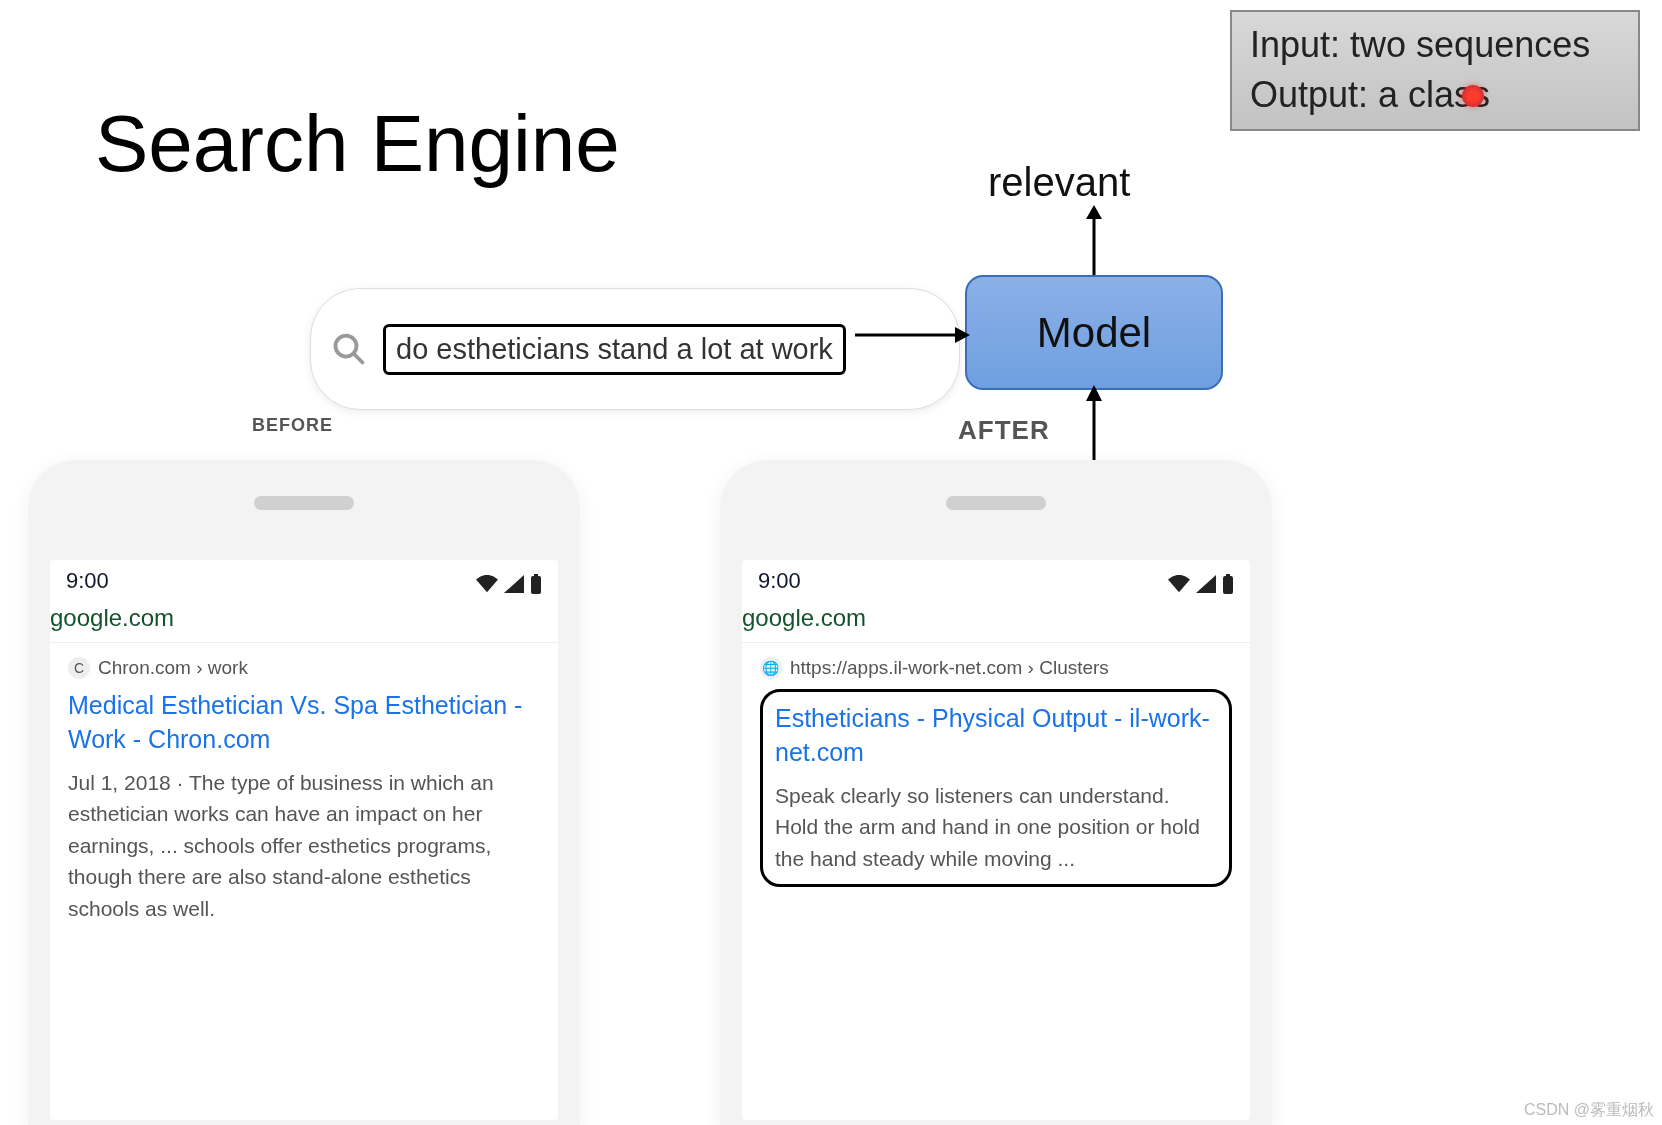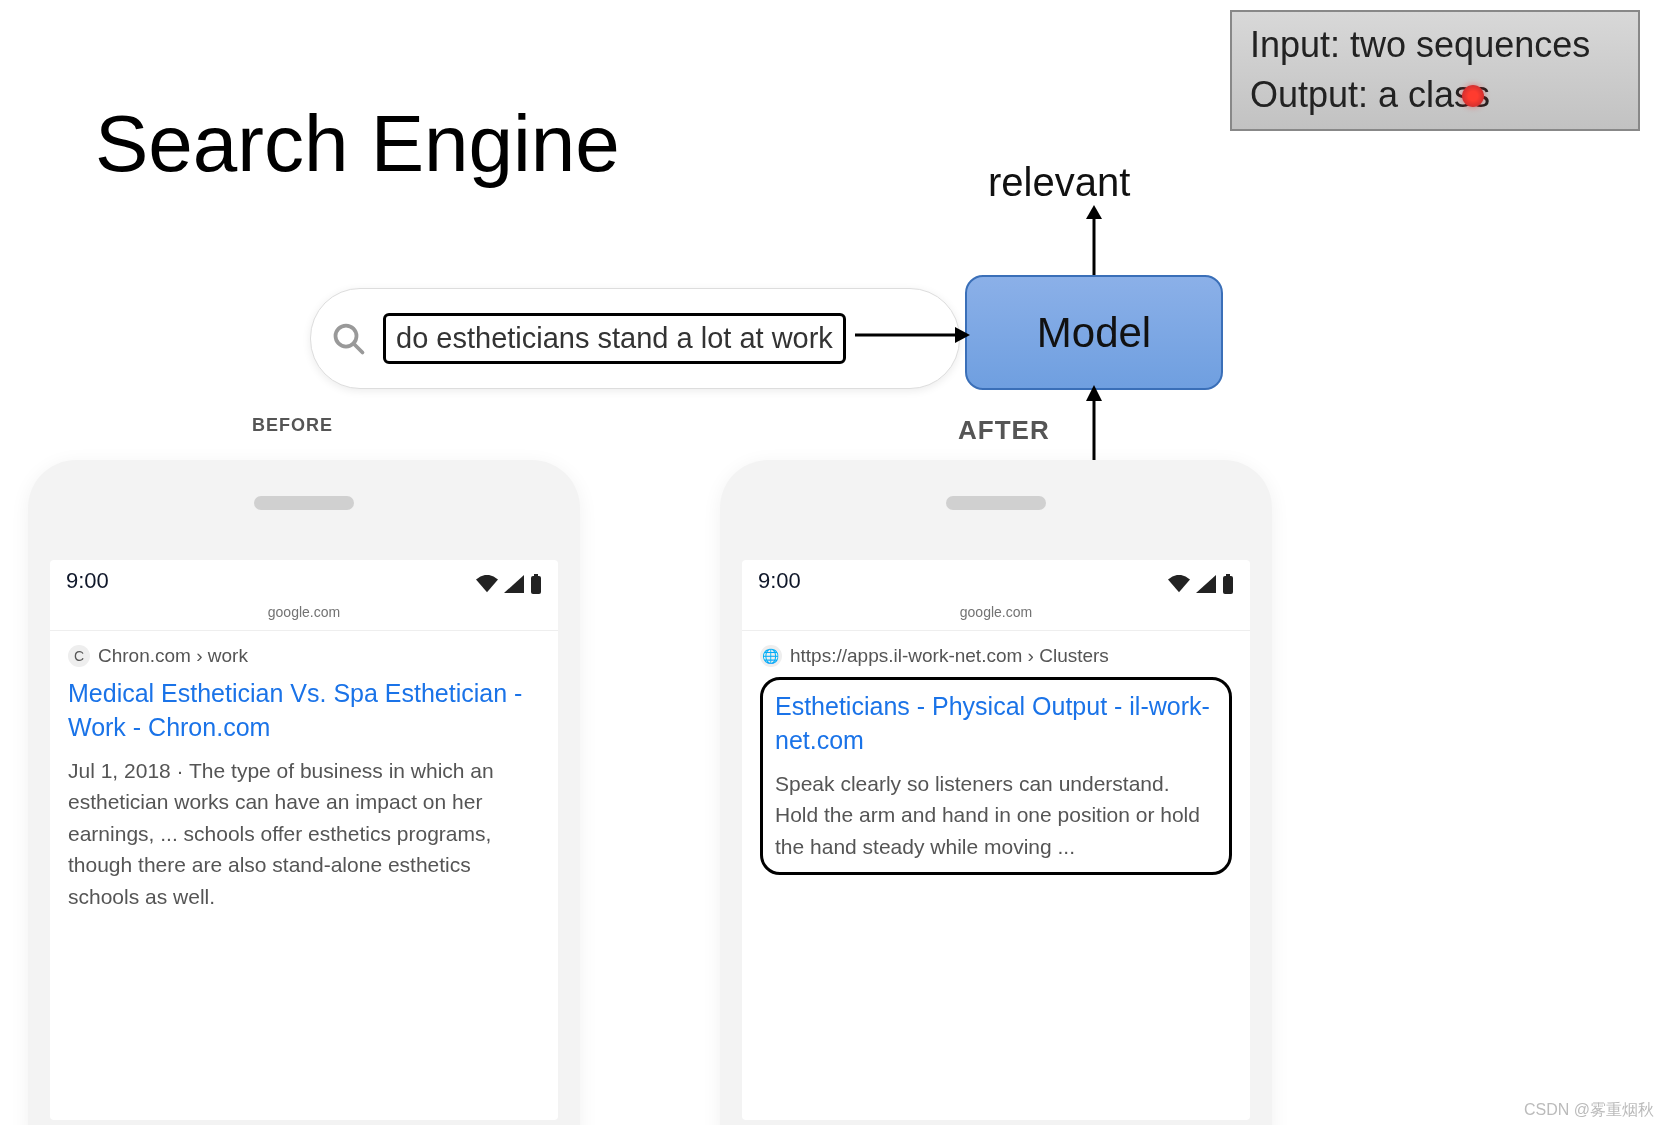--- a/index.html
+++ b/index.html
@@ -62,21 +62,21 @@
       align-items: center;
       justify-content: center;
       font-size: 42px;
       color: #111;
     }
     .search-pill {
       position: absolute;
       left: 310px;
       top: 288px;
       width: 650px;
-      height: 101px;
+      height: 122px;
       background: #fff;
       border: 1px solid #ddd;
       border-radius: 50px;
       box-shadow: 0 2px 8px rgba(0,0,0,0.08);
       display: flex;
       align-items: center;
       padding: 0 20px;
     }
     .search-icon-svg { margin-right: 16px; }
     .search-query-box {
@@ -137,21 +137,21 @@
     }
     .status-bar {
       display: flex;
       justify-content: space-between;
       align-items: flex-end;
       padding: 8px 16px 4px 16px;
       font-size: 22px;
       color: #0f172a;
     }
     .status-icons { display: flex; gap: 6px; align-items: center; }
-    .url-bar { text-align: center; padding: 6px 0 10px 0; font-size: 14px; color: #737373; border-bottom: 1px solid #eee; }
+    .url-bar { padding: 6px 0 10px 0; font-size: 24px; color: #14532d; border-bottom: 1px solid #eee; }
     .result {
       padding: 14px 18px;
     }
     .breadcrumb {
       font-size: 19px;
       color: #555;
       display: flex;
       align-items: center;
       gap: 8px;
       margin-bottom: 10px;

